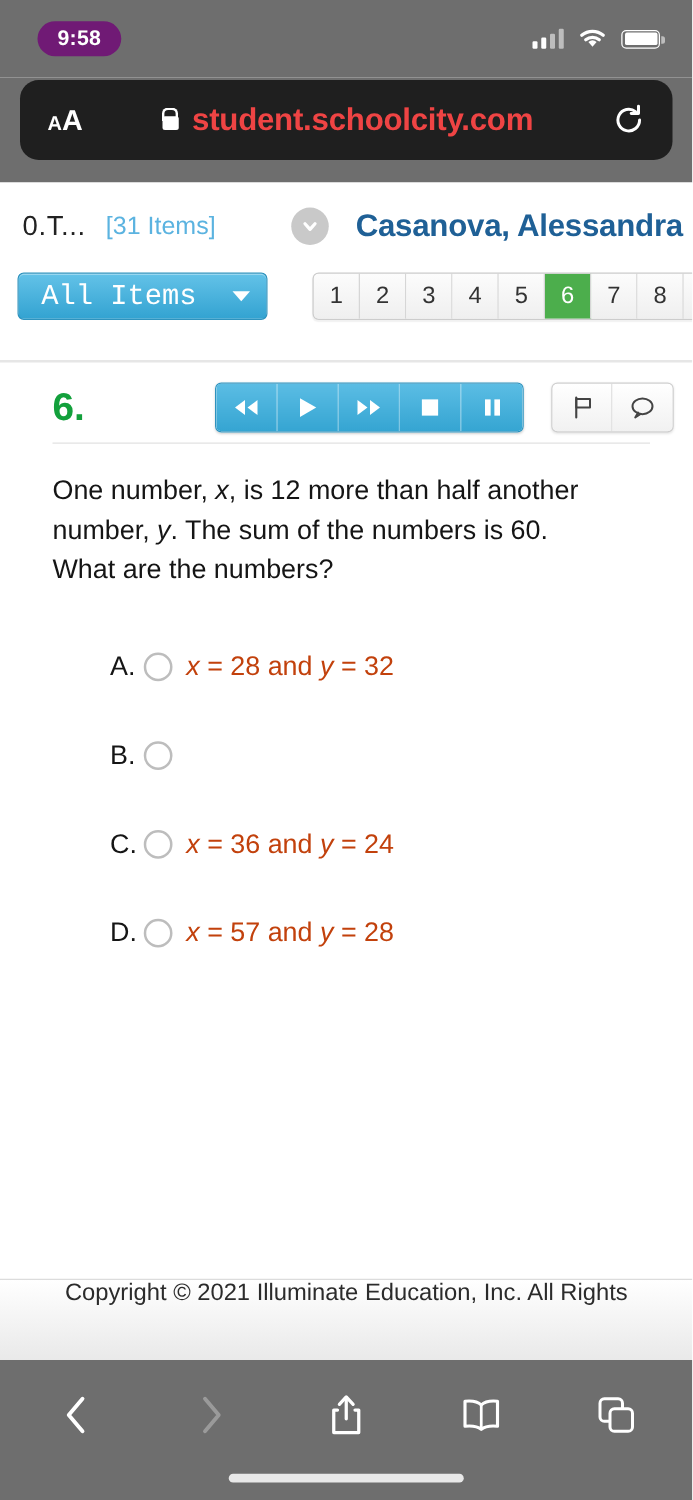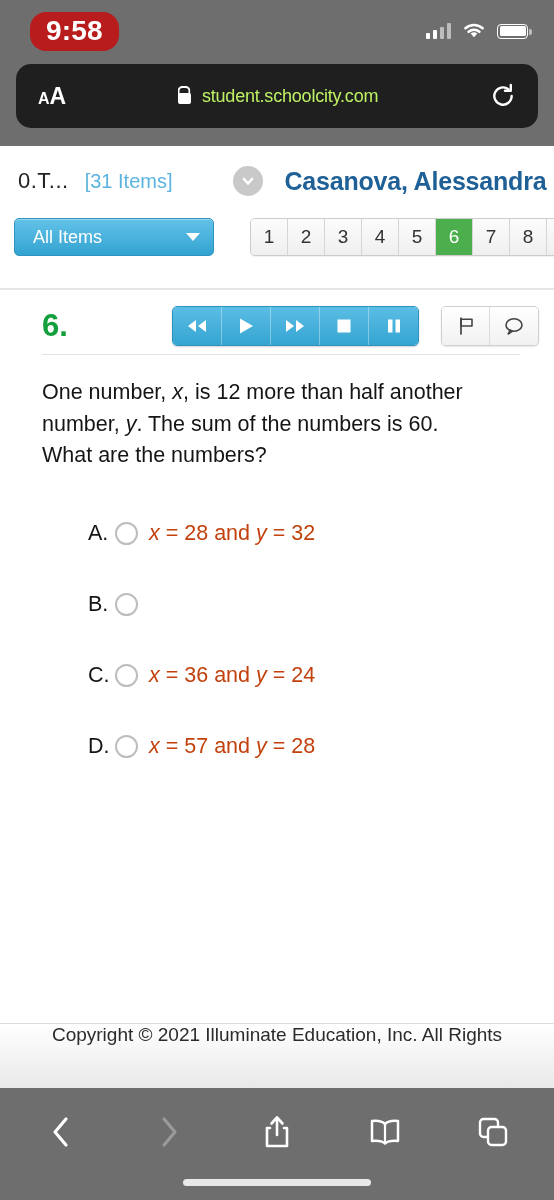--- a/index.html
+++ b/index.html
@@ -24,23 +24,23 @@
   .statusbar {
     position: relative;
     height: 62px;
     background: #6e6e6e;
     display: flex;
     align-items: center;
     justify-content: space-between;
     padding: 0 26px 0 30px;
   }
   .time-pill {
-    background: #b91c1c;
+    background: #701a75;
     color: #ffffff;
-    font-size: 28px;
+    font-size: 17px;
     font-weight: bold;
     border-radius: 16px;
     padding: 5px 16px 6px;
     letter-spacing: 0.2px;
     line-height: 1;
   }
   .status-right {
     display: flex;
     align-items: center;
     gap: 11px;
@@ -119,23 +119,23 @@
     content: "";
     position: absolute;
     left: 50%; top: -7px;
     transform: translateX(-50%);
     width: 9px; height: 9px;
     border: 2.2px solid #ffffff;
     border-bottom: none;
     border-radius: 5px 5px 0 0;
   }
   .url-text {
-    color: #bef264;
-    font-size: 18px;
-    font-weight: normal;
+    color: #ef4444;
+    font-size: 25px;
+    font-weight: bold;
     letter-spacing: -0.2px;
     white-space: nowrap;
   }
   .reload {
     width: 26px; height: 26px;
     flex: none;
   }
 
   
   .page-header {
@@ -201,21 +201,22 @@
     border: 1px solid #2e93be;
     display: flex;
     align-items: center;
     justify-content: space-between;
     padding: 0 13px 0 18px;
     flex: none;
     box-shadow: inset 0 1px 0 rgba(255,255,255,.35);
   }
   .dropdown-label {
     color: #ffffff;
-    font-size: 18px;
+    font-size: 23px;
+    font-family: Liberation Mono, monospace;
   }
   .caret {
     width: 0; height: 0;
     border-left: 7px solid transparent;
     border-right: 7px solid transparent;
     border-top: 8px solid #ffffff;
   }
 
   .pager {
     display: flex;

